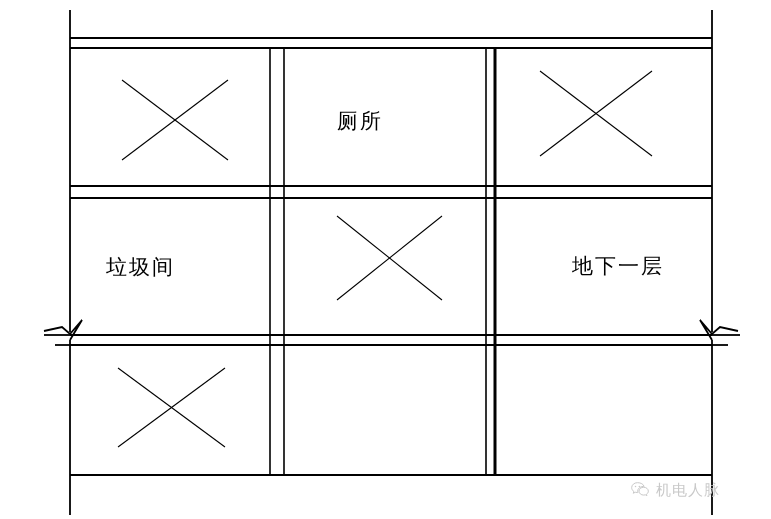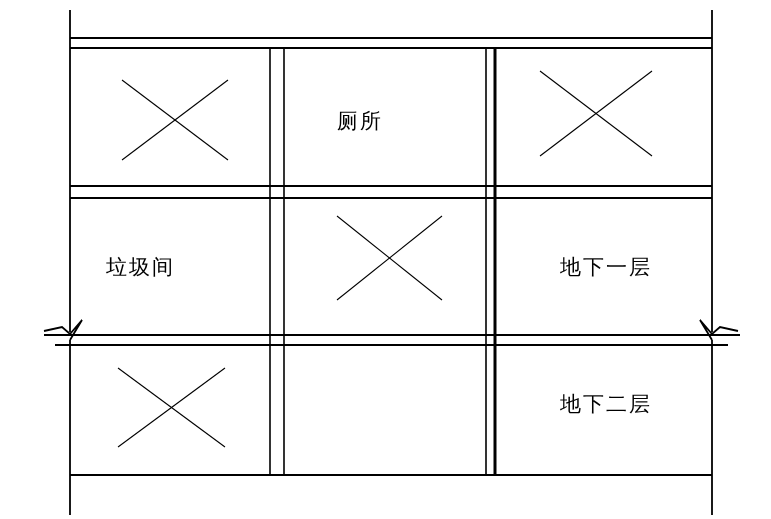--- a/index.html
+++ b/index.html
@@ -9,21 +9,20 @@
   }
   body {
     font-family: "DejaVu Sans", "Liberation Sans", sans-serif;
   }
   #canvas {
     position: relative;
     width: 771px;
     height: 519px;
     background: #ffffff;
     overflow: hidden;
-    border-radius: 32px;
   }
   #drawing {
     position: absolute;
     left: 0;
     top: 0;
     width: 771px;
     height: 519px;
     display: block;
   }
   .room-label {
@@ -125,18 +124,28 @@
         <line x1="225" y1="368" x2="118" y2="447"></line>
       </g>
     </g>
 
   </svg>
 
   <div class="room-label" style="left:337px; top:111px;">厕所</div>
 
   <div class="room-label" style="left:106px; top:257px;">垃圾间</div>
 
-  <div class="room-label" style="left:560px; top:257px;">地下一层</div>
+  <div class="room-label" style="left:572px; top:257px;font-family:Liberation Mono, monospace;">地下一层</div>
 
-  <div class="room-label" style="left:560px; top:394px;">地下二层</div>
 
+  <div class="watermark" style="left:630px; top:480px;">
+    <span class="wm-icon">
+      <svg viewBox="0 0 24 24" width="20" height="20" aria-hidden="true">
+        <path d="M9 3.2C5.1 3.2 2 5.9 2 9.2c0 1.8 1 3.5 2.6 4.6l-.7 2.1 2.4-1.2c.8.2 1.7.4 2.7.4h.5c-.2-.5-.3-1.1-.3-1.7 0-3.2 3.1-5.7 6.9-5.7.3 0 .5 0 .8.1C16.3 5 12.9 3.2 9 3.2z" fill="none" stroke="#c9c9c9" stroke-width="1.2"></path>
+        <circle cx="6.6" cy="7.8" r="0.9" fill="#c9c9c9"></circle>
+        <circle cx="11.2" cy="7.8" r="0.9" fill="#c9c9c9"></circle>
+        <path d="M22 13.4c0-2.6-2.5-4.7-5.6-4.7s-5.6 2.1-5.6 4.7c0 2.6 2.5 4.7 5.6 4.7.7 0 1.4-.1 2-.3l1.9 1-.5-1.7c1.3-.9 2.2-2.2 2.2-3.7z" fill="none" stroke="#c9c9c9" stroke-width="1.2"></path>
+      </svg>
+    </span>
+    <span>机电人脉</span>
+  </div>
 
 </div>
 
 </body></html>

